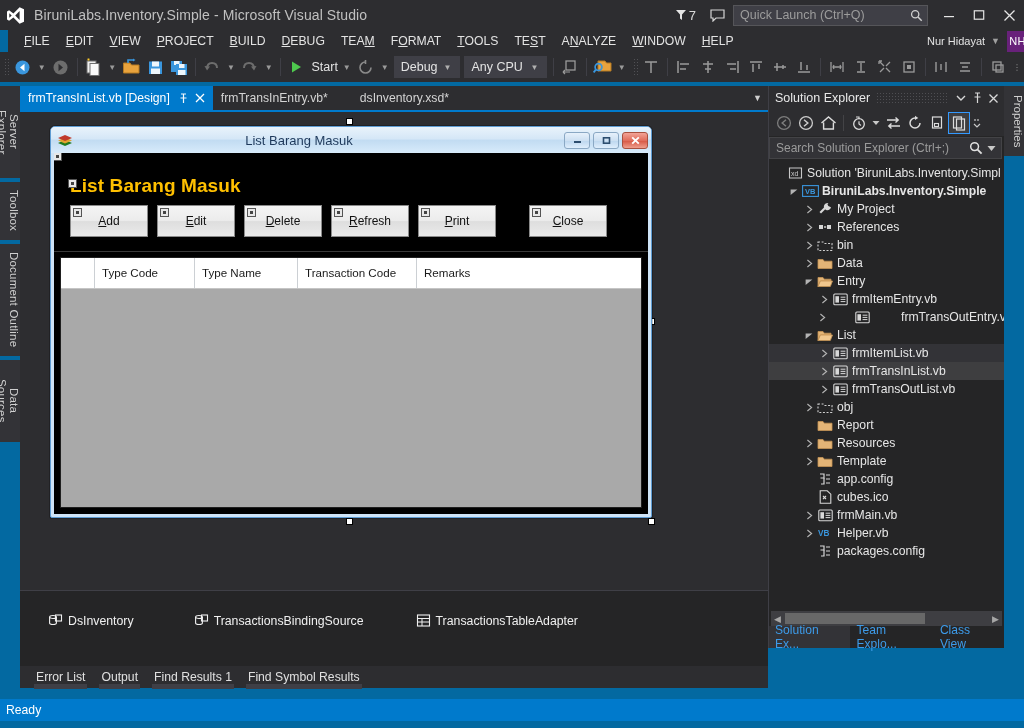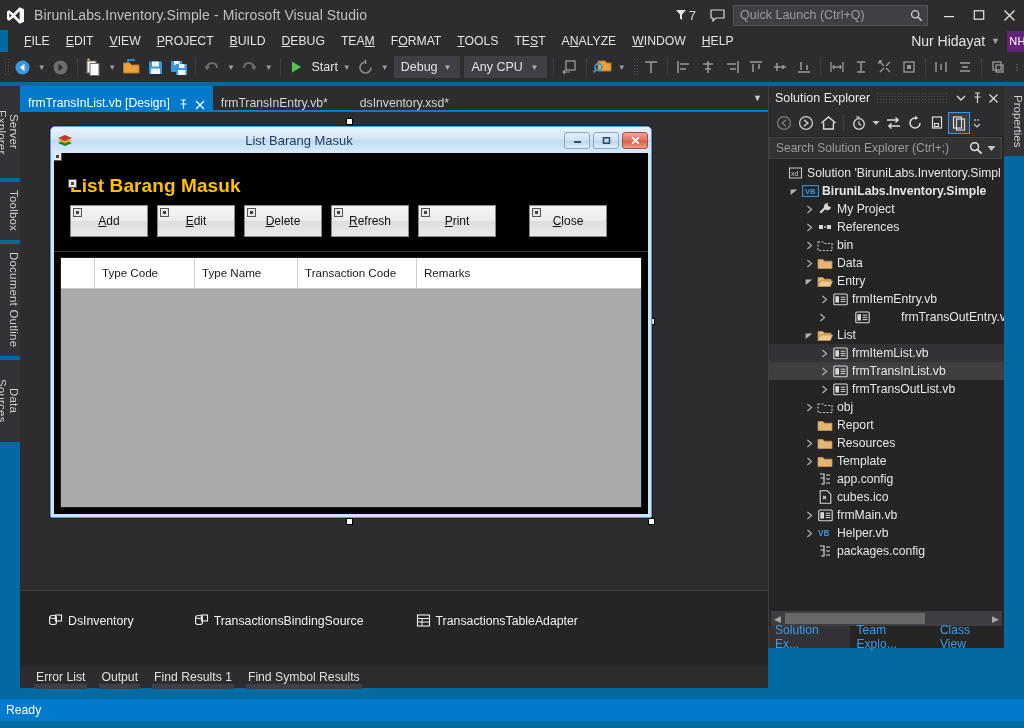--- a/index.html
+++ b/index.html
@@ -41,21 +41,21 @@
   
   .menubar {
     position: absolute; top: 30px; left: 8px; width: 1024px; height: 22px;
     display: flex; align-items: center; background: #2d2d30; padding-left: 8px;
   }
   .menu-item {
     color: #e3e3e3; font-size: 12.2px; padding: 2px 8px 2px 8px; white-space: nowrap;
   }
   .menu-item u { text-decoration: underline; }
   .menu-right { margin-left: auto; display: flex; align-items: center; padding-right: 4px; }
-  .user-name { color: #e3e3e3; font-size: 14px; }
+  .user-name { color: #e3e3e3; font-size: 11px; }
   .user-caret { color: #a0a0a0; font-size: 9px; margin: 0 7px 0 6px; }
   .user-badge {
     width: 21px; height: 21px; background: #68217a; color: #fff;
     font-size: 11px; display: flex; align-items: center; justify-content: center;
     letter-spacing: .3px;
   }
 
   
   .toolbar {
     position: absolute; top: 52px; left: 0; width: 1024px; height: 30px;
@@ -90,21 +90,21 @@
     position: absolute; right: 0; width: 20px; background: #333337;
     writing-mode: vertical-rl; color: #d0d0d0; font-size: 11.5px;
     text-align: center; padding: 6px 0;
   }
 
   
   .doctabs {
     position: absolute; top: 86px; left: 20px; width: 748px; height: 24px;
     background: #2d2d30; display: flex; align-items: stretch;
   }
-  .dtab { display: flex; align-items: flex-end; padding: 0 8px; font-size: 12.2px; color: #d4d4d4; }
+  .dtab { display: flex; align-items: center; padding: 0 8px; font-size: 12.2px; color: #d4d4d4; }
   .dtab.active { background: #007acc; color: #ffffff; }
   .dtab .pin { margin-left: 8px; opacity: .95; display:flex; }
   .dtab .x { margin-left: 6px; display:flex; }
   .dtab-overflow { margin-left: auto; display:flex; align-items:center; padding-right: 6px; color:#cfcfcf; font-size:9px;}
   .doc-underline { position: absolute; top: 110px; left: 20px; width: 748px; height: 2px; background: #007acc; }
 
   
   .designer {
     position: absolute; top: 112px; left: 20px; width: 748px; height: 478px;
     background: #2d2d30;

